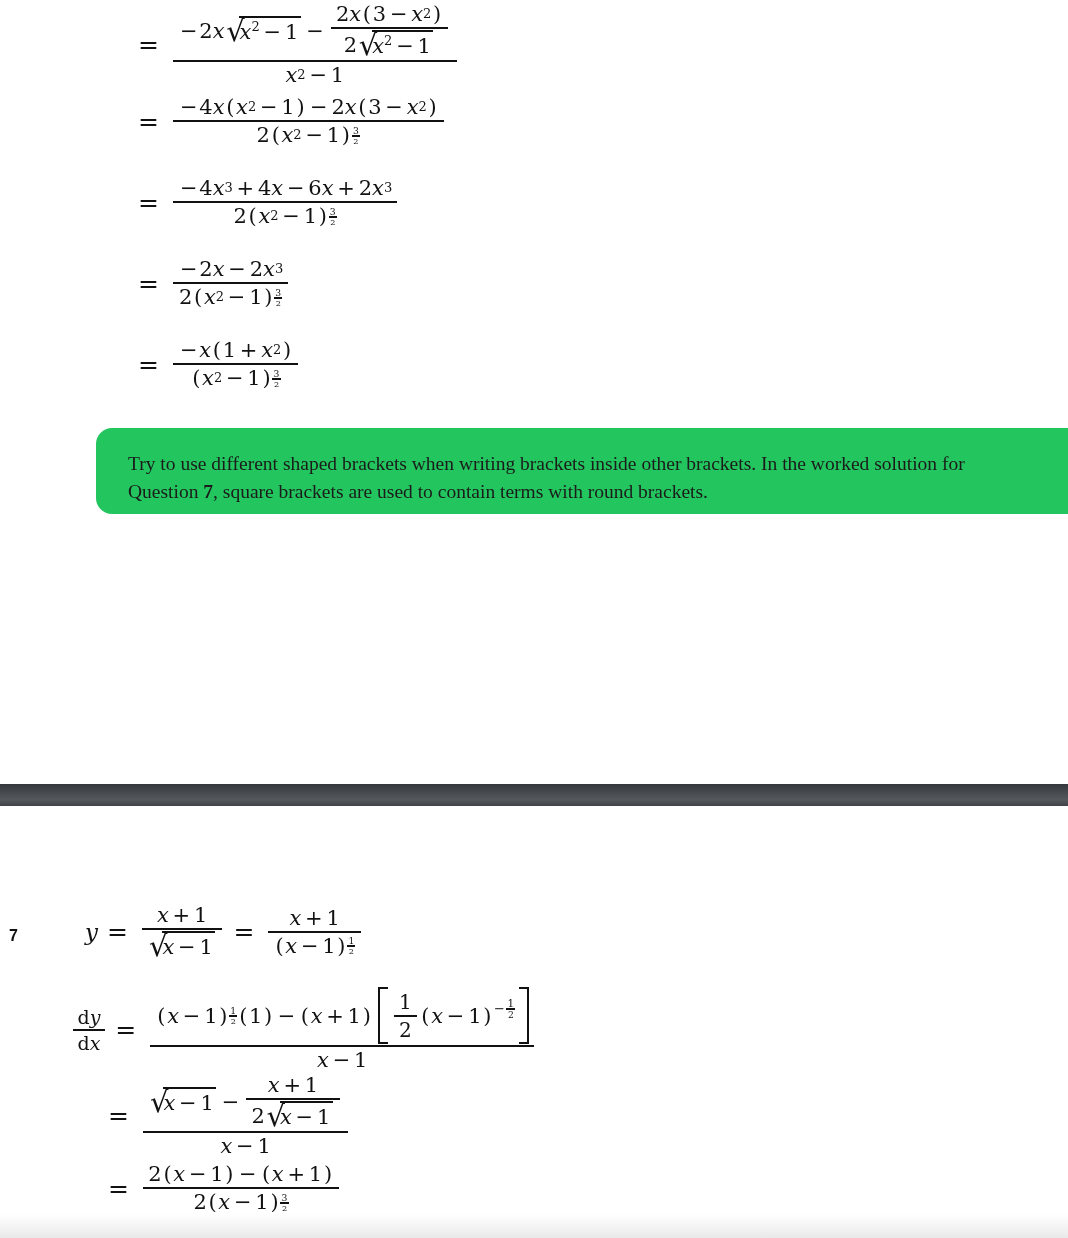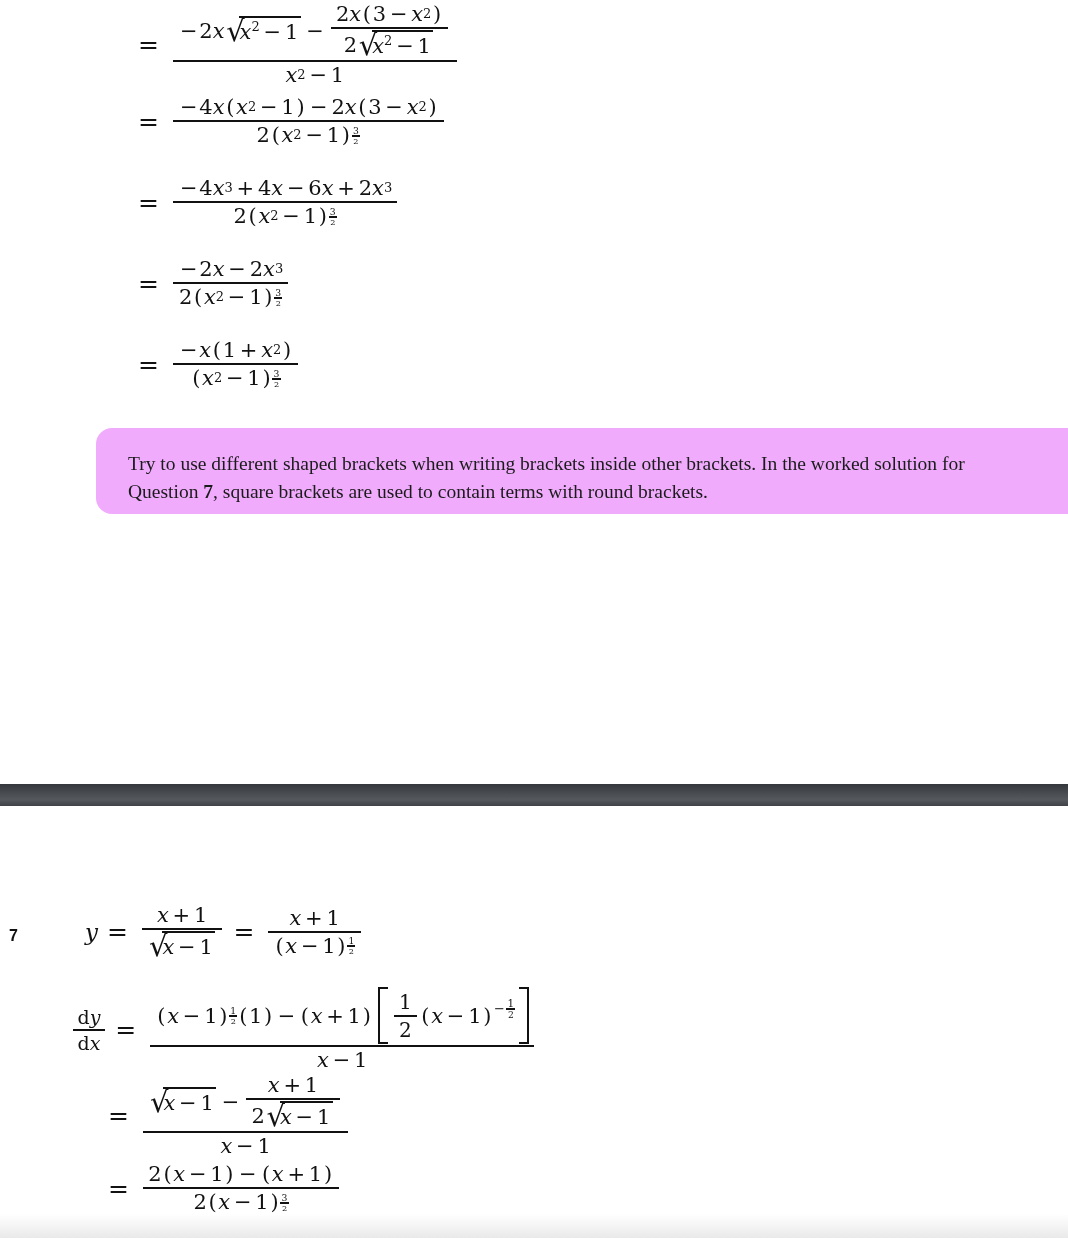--- a/index.html
+++ b/index.html
@@ -54,21 +54,21 @@
   .sbr > .inner{padding:.12em .16em;display:inline-flex;align-items:center;}
 
   
   .eqline{position:absolute;display:flex;align-items:center;}
   .eqsign{font-size:25px;font-style:normal;margin-right:11px;color:#121212;}
 
   
   .tipbox{
     position:absolute;
     left:96px;top:428px;width:972px;height:86px;
-    background:#f0abfc;
+    background:#22c55e;
     border-top-left-radius:16px;border-bottom-left-radius:16px;
     box-sizing:border-box;
     padding:22px 38px 0 32px;
   }
   .tiptext{
     font-family:"Liberation Serif","DejaVu Serif",serif;
     font-size:19.5px;line-height:1.42;color:#1b1b1b;
   }
   .tiptext b{font-weight:bold;}
 

